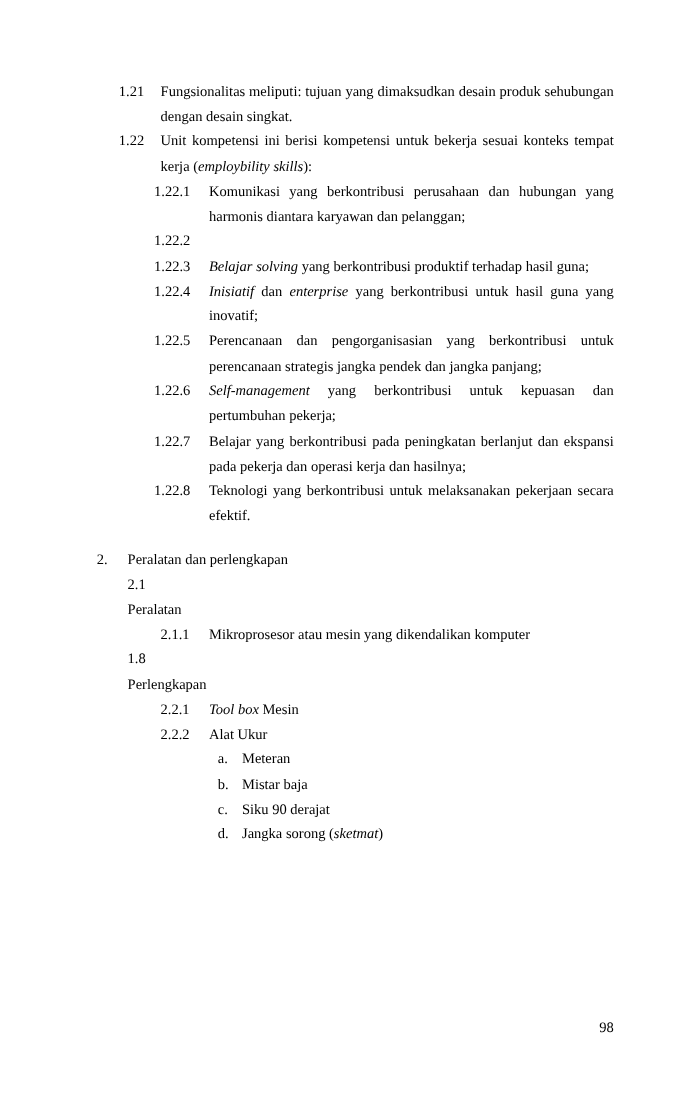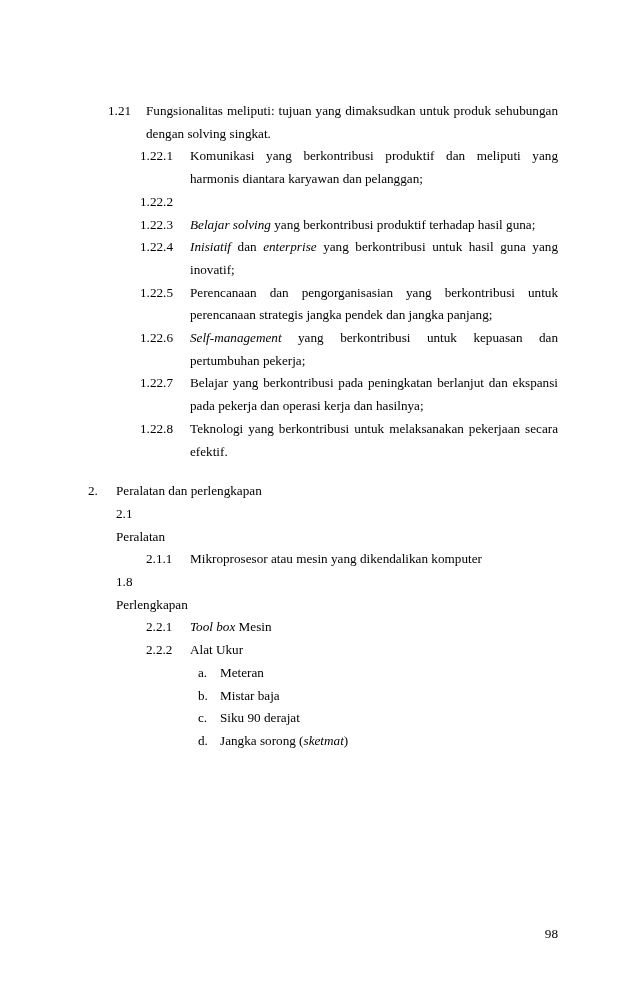--- a/index.html
+++ b/index.html
@@ -14,21 +14,21 @@
     color: #000000;
     position: relative;
     overflow: hidden;
   }
   .page {
     position: absolute;
     top: 0; left: 0;
     width: 636px;
     height: 1000px;
     box-sizing: border-box;
-    padding: 100px 78px 40px 78px;
+    padding: 72px 78px 40px 78px;
   }
   .content {
     font-size: 13.2px;
     line-height: 1.72;
   }
 
   
   .item {
     display: flex;
     align-items: flex-start;
@@ -77,25 +77,29 @@
     font-size: 13.2px;
   }
 </style>
 </head>
 <body>
 
 <div class="page">
   <div class="content" id="body-content">
       <div class="item lvl2">
         <span class="num">1.21</span>
-        <span class="txt">Fungsionalitas meliputi: tujuan yang dimaksudkan untuk produk sehubungan dengan solving singkat.</span>
+        <span class="txt">Fungsionalitas meliputi: tujuan yang dimaksudkan desain produk sehubungan dengan desain singkat.</span>
+      </div>
+      <div class="item lvl2">
+        <span class="num">1.22</span>
+        <span class="txt">Unit kompetensi ini  berisi kompetensi untuk bekerja sesuai konteks tempat kerja (<i>employbility skills</i>):</span>
       </div>
       <div class="item lvl3">
         <span class="num">1.22.1</span>
-        <span class="txt">Komunikasi yang berkontribusi produktif dan meliputi yang harmonis diantara karyawan dan pelanggan;</span>
+        <span class="txt">Komunikasi yang berkontribusi perusahaan dan hubungan yang harmonis diantara karyawan dan pelanggan;</span>
       </div>
       <div class="item lvl3">
         <span class="num">1.22.2</span>
       </div>
       <div class="item lvl3">
         <span class="num">1.22.3</span>
         <span class="txt"><i>Belajar solving</i> yang berkontribusi produktif  terhadap hasil guna;</span>
       </div>
       <div class="item lvl3">
         <span class="num">1.22.4</span>

